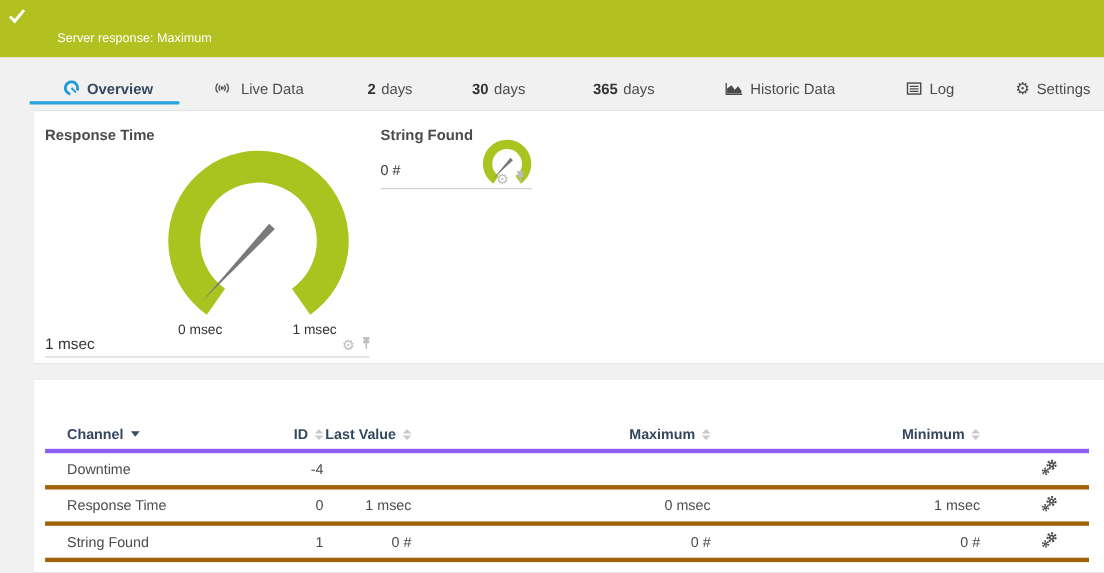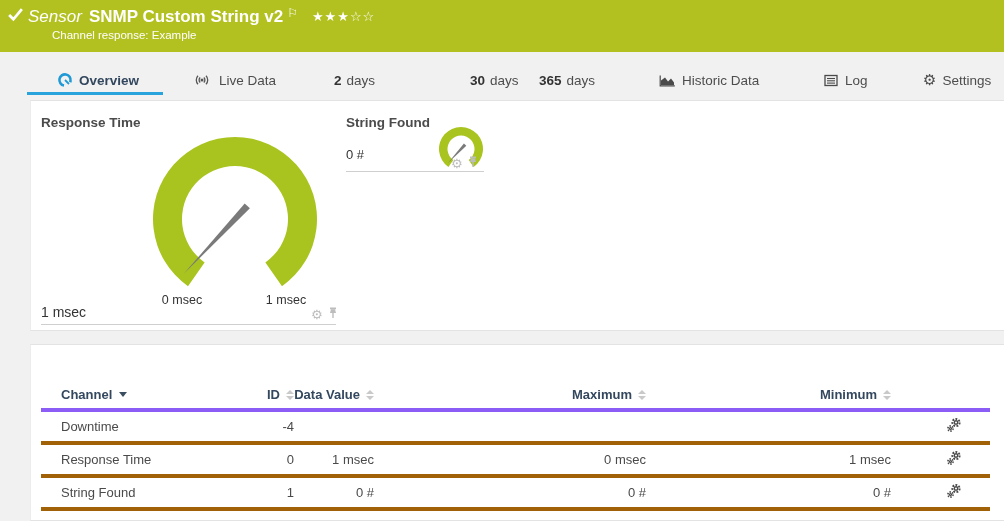--- a/index.html
+++ b/index.html
@@ -58,27 +58,21 @@
 </style>
 </head>
 <body>
 
 <div class="topbar">
   <span class="check">
     <svg width="17" height="17" viewBox="0 0 16 16">
         <polyline points="2,8.5 6,12.5 14,3" fill="none" stroke="#ffffff" stroke-width="2.6"></polyline>
       </svg>
   </span>
-  <div class="title-row">
-    <span class="sensor-kind">Sensor</span>
-    <span class="sensor-title">SNMP Custom String v2</span>
-    <span class="flag icon-font">⚐</span>
-    <span class="stars icon-font">★★★☆☆</span>
-  </div>
-  <div class="subtitle">Channel response: Example</div>
+  <div class="subtitle">Server response: Maximum</div>
 </div>
 
 <div class="tabbar">
   <div class="tab active" style="left:57px;">
     <span class="tico">
       <svg width="16" height="16" viewBox="0 0 16 16">
         <circle cx="8" cy="8" r="5.6" fill="none" stroke="#1f9ad6" stroke-width="2.6" stroke-dasharray="27 9" transform="rotate(100 8 8)"></circle>
         <line x1="8" y1="8" x2="12" y2="12" stroke="#1f9ad6" stroke-width="1.8"></line>
       </svg>
     </span>
@@ -100,21 +94,21 @@
     </span>
     <span class="t-bold"></span>
     <span class="t-label">Live Data</span>
   </div>
 
   <div class="tab" style="left:334px;">
     <span class="t-bold">2</span>
     <span class="t-label">days</span>
   </div>
 
-  <div class="tab" style="left:429px;margin-left:41px;">
+  <div class="tab" style="left:429px;">
     <span class="t-bold">30</span>
     <span class="t-label">days</span>
   </div>
 
   <div class="tab" style="left:539px;">
     <span class="t-bold">365</span>
     <span class="t-label">days</span>
   </div>
 
   <div class="tab" style="left:658px;">
@@ -207,21 +201,21 @@
         <span class="chan-arrow"></span>
       </div>
       <div class="hcell right">
         <span>ID</span>
         <span class="sort">
             <i class="up"></i>
             <i class="down"></i>
           </span>
       </div>
       <div class="hcell right">
-        <span>Data Value</span>
+        <span>Last Value</span>
         <span class="sort">
             <i class="up"></i>
             <i class="down"></i>
           </span>
       </div>
       <div class="hcell right">
         <span>Maximum</span>
         <span class="sort">
             <i class="up"></i>
             <i class="down"></i>

